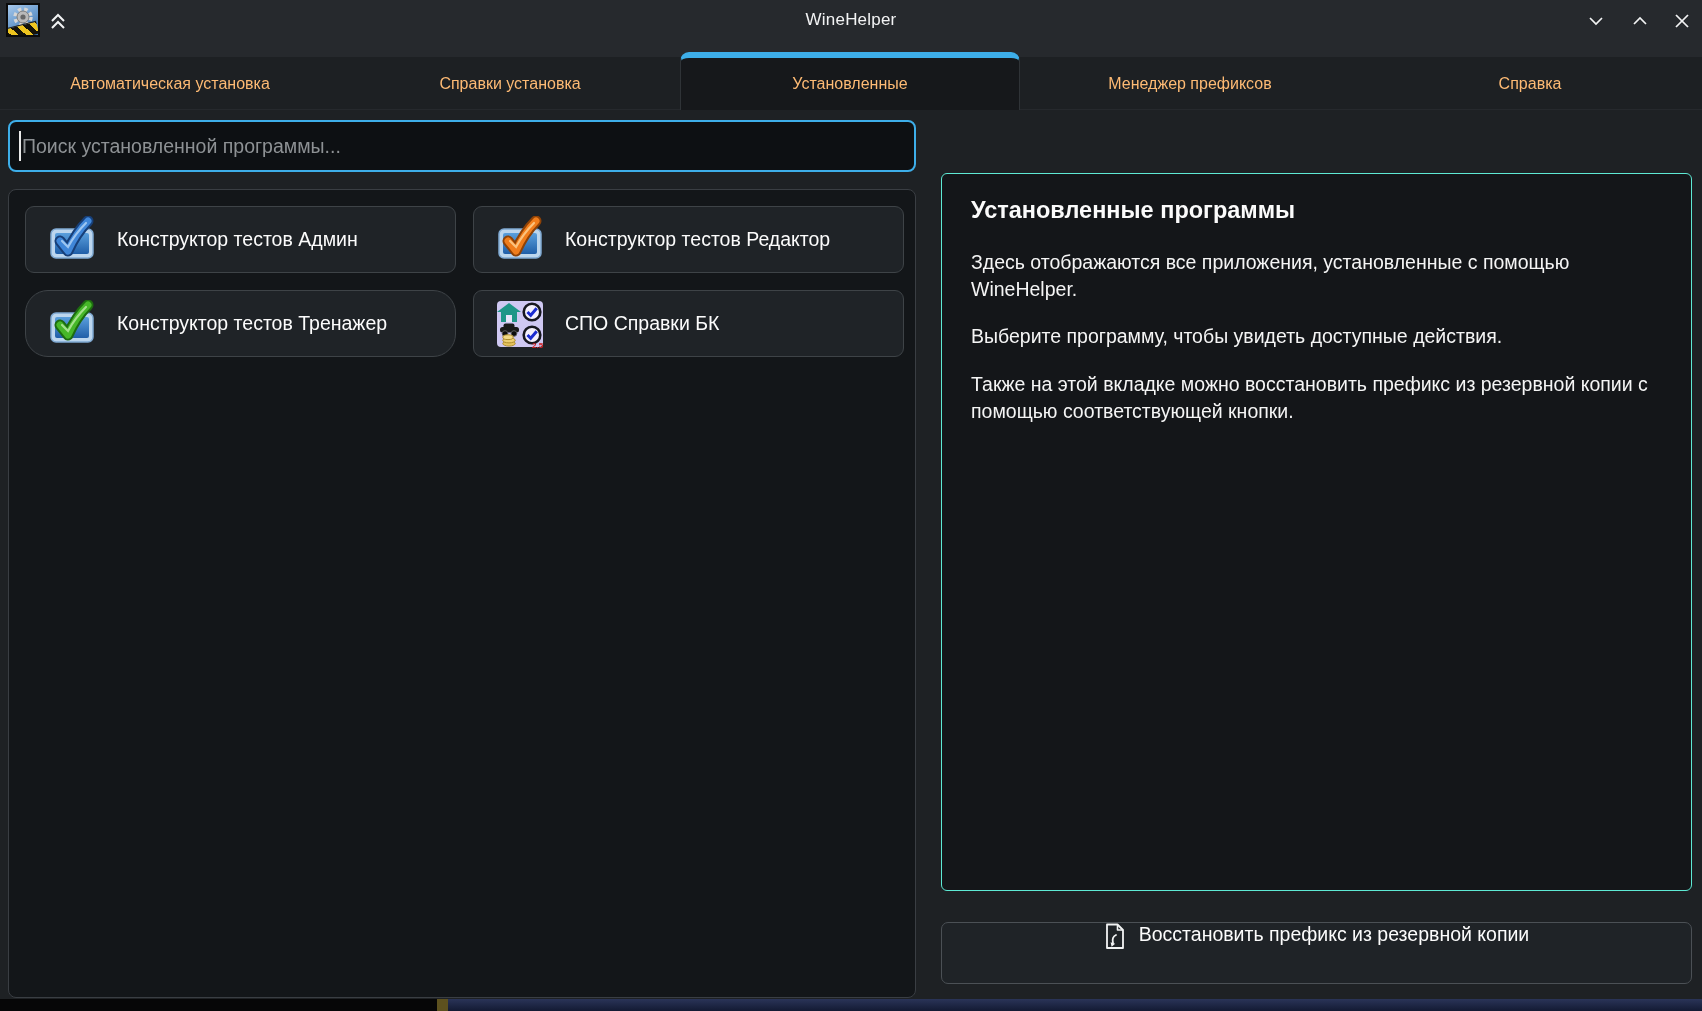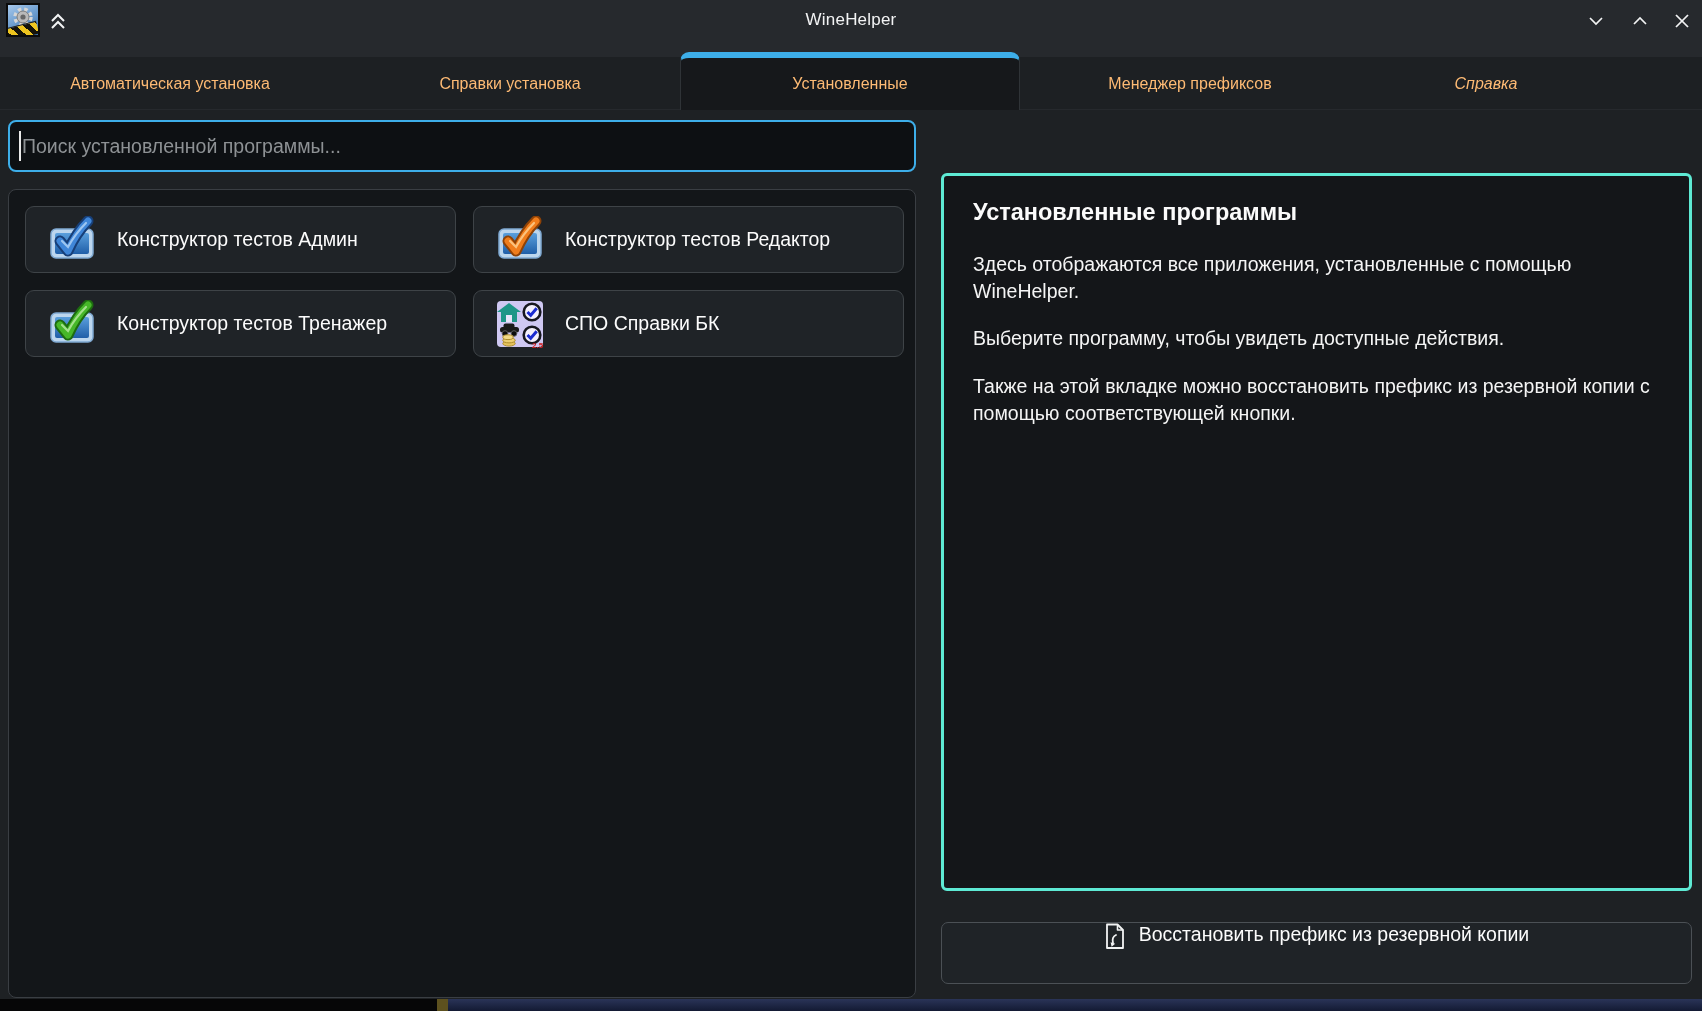--- a/index.html
+++ b/index.html
@@ -61,27 +61,27 @@
   }
   .prog-item {
     position:absolute; width:431px; height:67px;
     background:#1f2327; border:1px solid #3e4347; border-radius:9px;
     display:flex; align-items:center; padding-left:22px; gap:21px;
     font-size:19.5px; color:#fcfcfc; cursor:default;
   }
   .prog-item .icon48 { width:48px; height:48px; flex:0 0 auto; }
   .pi-0 { left:16px;  top:16px; }
   .pi-1 { left:464px; top:16px; }
-  .pi-2 { left:16px;  top:100px; }
+  .pi-2 { left:16px;  top:100px;border-radius:23px; }
   .pi-3 { left:464px; top:100px; }
 
   
   .right-panel {
     position:absolute; left:941px; top:173px; width:751px; height:718px;
-    background:#141619; border:3px solid #5eead4; border-radius:6px;
+    background:#141619; border:1px solid #5eead4; border-radius:6px;
     padding:16px 29px;
   }
   .right-panel h1 {
     margin:7px 0 25px 0; font-size:23.5px; font-weight:bold; color:#fbfbfb;
   }
   .right-panel p {
     margin:0 0 21px 0; font-size:19.5px; line-height:1.37; color:#f5f5f5;
   }
 
   
@@ -138,21 +138,21 @@
           <line x1="17" y1="5" x2="5" y2="17"></line>
       </svg>
     </div>
   </div>
 
   <div class="tabstrip">
     <div class="tab" style="left:0;">Автоматическая установка</div>
     <div class="tab" style="left:340px;">Справки установка</div>
     <div class="tab active" style="left:680px;">Установленные</div>
     <div class="tab" style="left:1020px;">Менеджер префиксов</div>
-    <div class="tab" style="left:1316px;font-style:italic;">Справка</div>
+    <div class="tab" style="left:1360px;">Справка</div>
   </div>
 
   <div class="search-box">
     <div class="caret"></div>
     <span class="search-placeholder">Поиск установленной программы...</span>
   </div>
 
   <div class="left-panel">
 
     <div class="prog-item pi-0">

